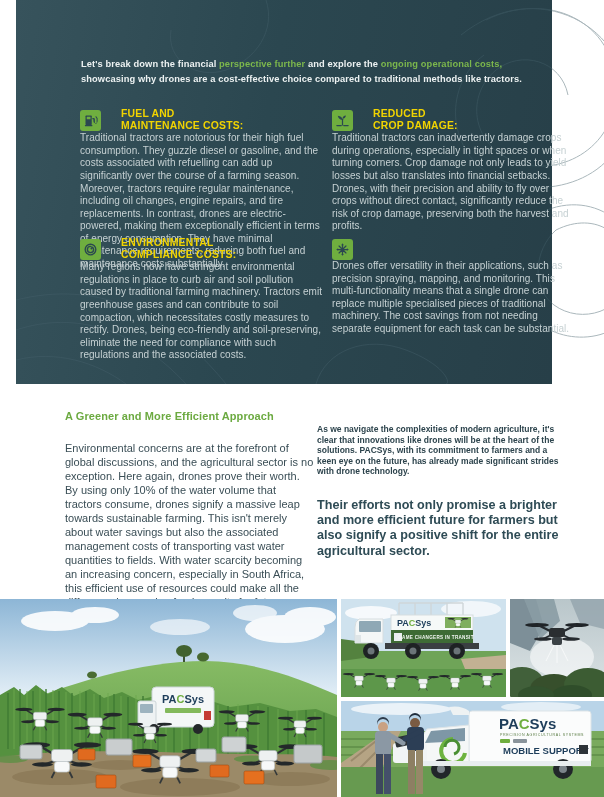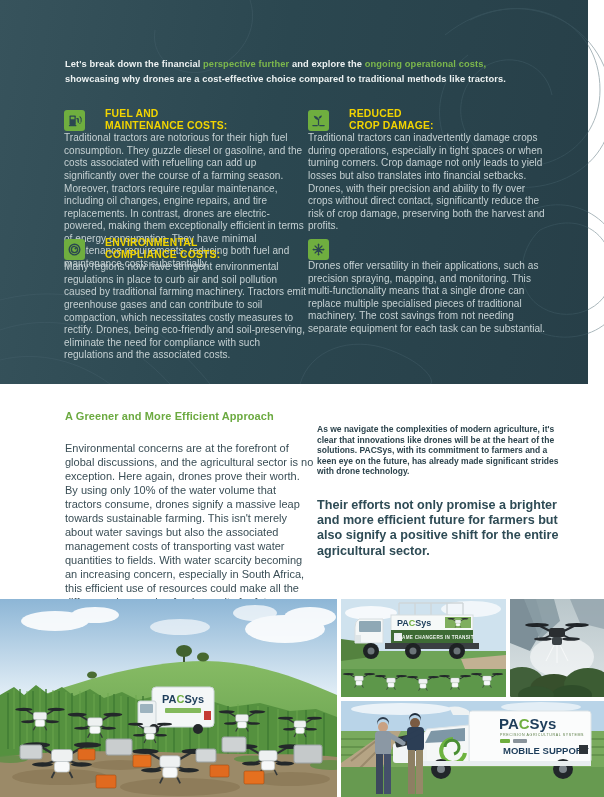--- a/index.html
+++ b/index.html
@@ -1,29 +1,29 @@
 <!DOCTYPE html>
 <html><head>
 <meta charset="utf-8">
 <style>
   * { margin:0; padding:0; box-sizing:border-box; }
   html,body { background:#ffffff; }
   body { font-family:"Liberation Sans", sans-serif; }
   .page { position:relative; width:604px; height:797px; margin:0 auto; background:#ffffff; overflow:hidden; }
 
   
-  .hero { position:absolute; left:0; top:0; width:588px; height:384px;
+  .hero { position:absolute; left:16px; top:0; width:536px; height:384px;
           background:linear-gradient(100deg,#37535c 0%, #2b4750 45%, #273f48 100%); }
   .contours { position:absolute; left:0; top:0; pointer-events:none; }
   .intro { position:absolute; left:65px; top:57px; width:505px;
            font-size:9.3px; font-weight:bold; line-height:1.6; color:#edf2f2; letter-spacing:.1px; }
   .intro .grn { color:#7cb74c; }
 
   .feat-row { position:absolute; left:64px; width:502px; display:grid;
-              grid-template-columns:244px 244px; column-gap:0; }
+              grid-template-columns:244px 244px; column-gap:8px; }
   .row1 { top:108px; }
   .row2 { top:237px; }
   .feat-head { display:flex; align-items:flex-start; }
   .icon-box { width:21px; height:21px; border-radius:3px; background:#6fae3f;
               display:flex; align-items:center; justify-content:center; flex:0 0 auto; margin-top:2px; }
   .icon-box svg { display:block; }
   .feat-title { margin-left:20px; font-size:10.4px; font-weight:bold; color:#f2d400;
                 line-height:1.16; letter-spacing:.2px; }
   .feat-body { font-size:10px; line-height:1.26; color:#c6d1d3; letter-spacing:.05px; }
 

